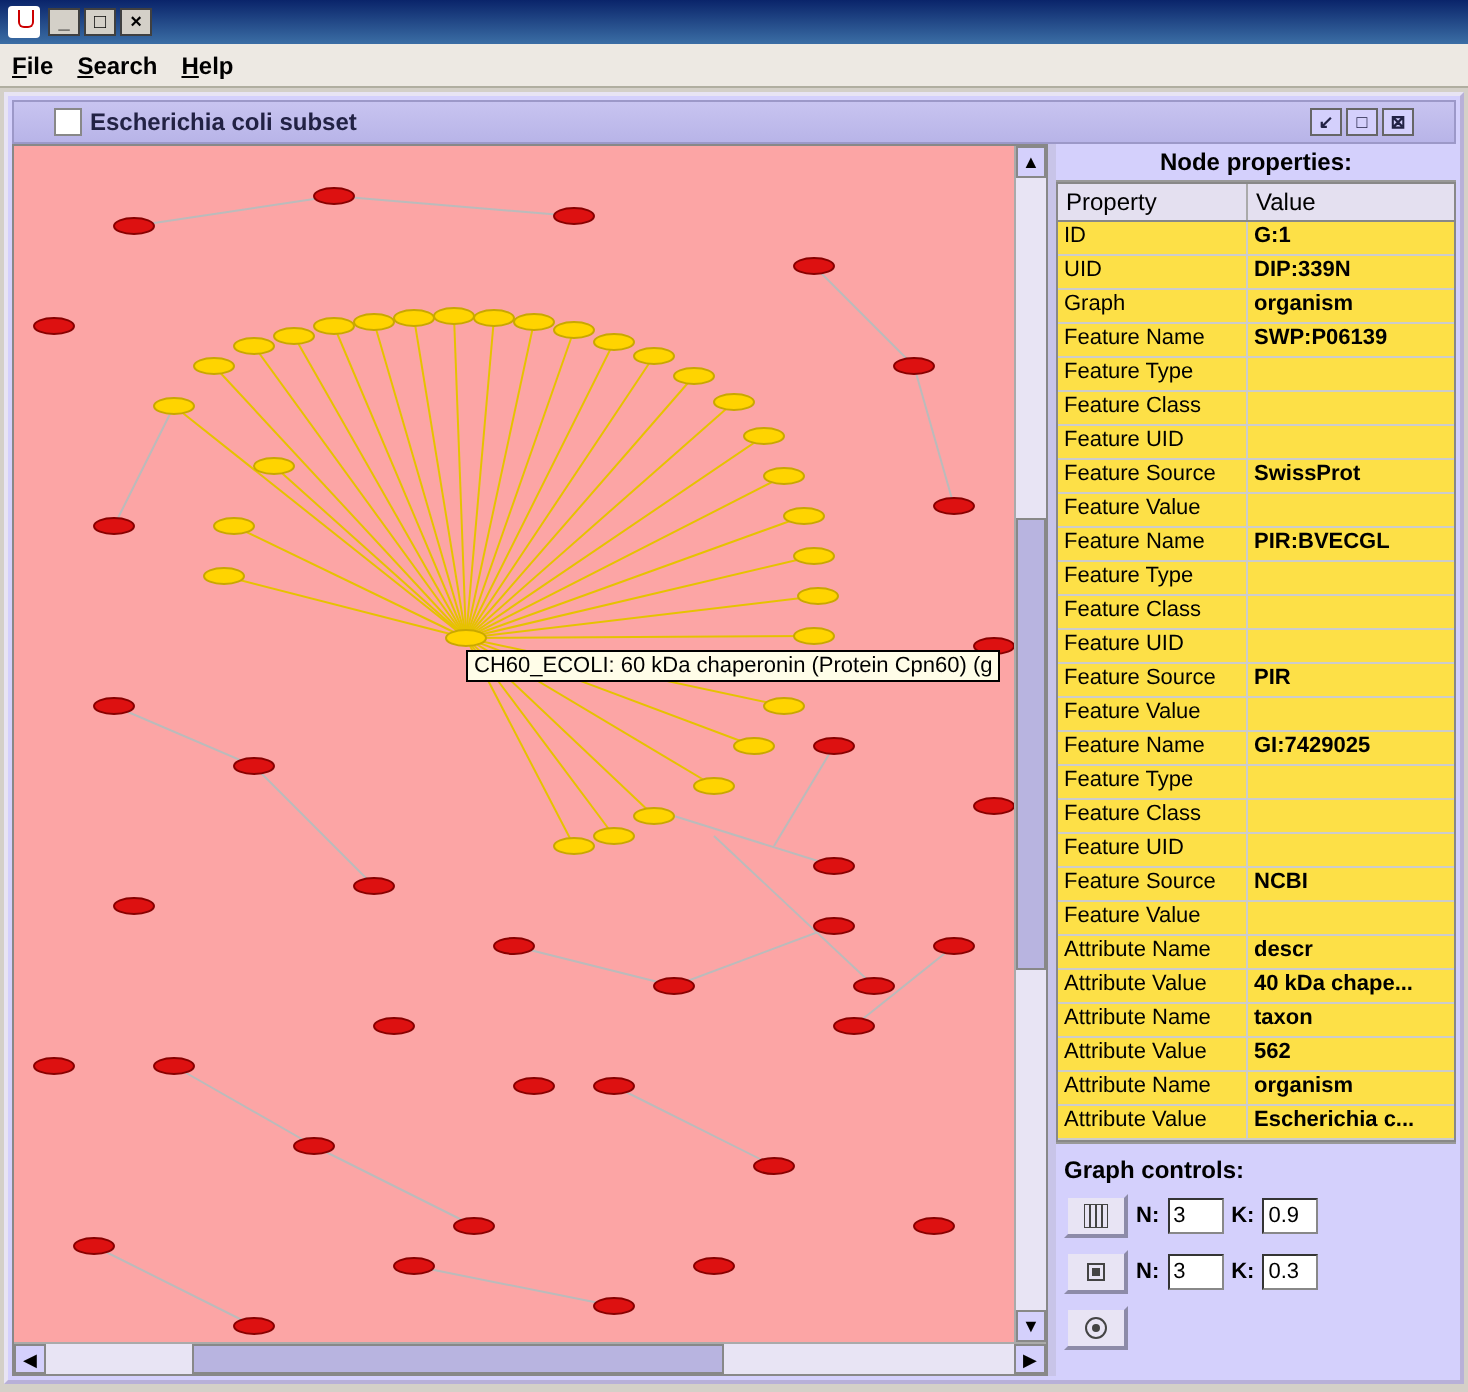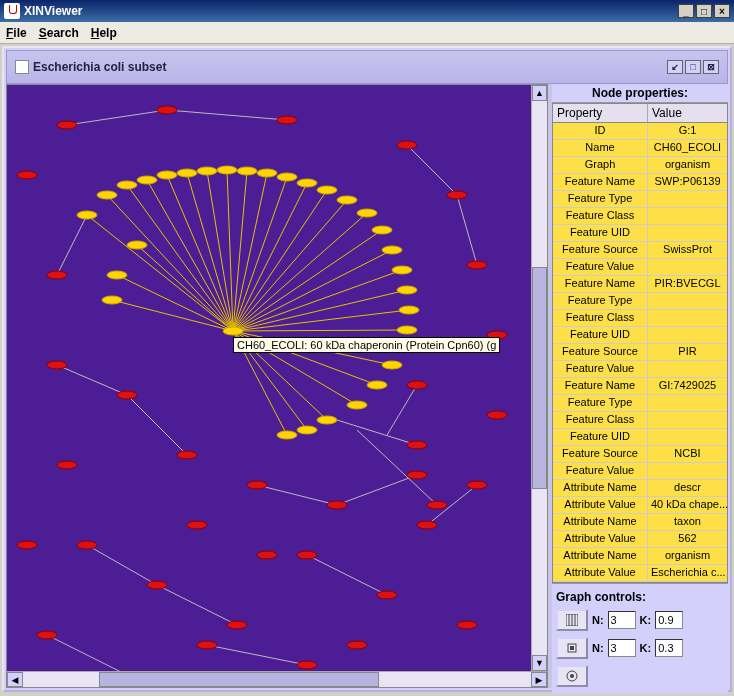--- a/index.html
+++ b/index.html
@@ -10,72 +10,71 @@
 .titlebar .java-icon::after { content: ""; position: absolute; top: 2px; left: 5px; width: 6px; height: 8px; border: 1px solid #c00; border-top: none; border-radius: 0 0 3px 3px; }
 .titlebar .title { flex: 1; }
 .titlebar .win-btns { display: flex; gap: 2px; }
 .titlebar .win-btn { width: 16px; height: 14px; background: #d4d0c8; border: 1px solid #404040; display: flex; align-items: center; justify-content: center; font-size: 10px; font-weight: bold; color: #000; }
 
 .menubar { height: 22px; background: #ede9e3; display: flex; align-items: center; padding: 0 6px; gap: 12px; border-bottom: 1px solid #b0aea0; }
 .menubar .menu-item { font-weight: bold; cursor: pointer; }
 .menubar .menu-item .u { text-decoration: underline; }
 .outer-frame { border: 2px solid #b8b0d8; border-top-color: #e8e4f4; border-left-color: #e8e4f4; background: #d4d0fc; margin: 2px; padding: 2px; height: 646px; display: flex; flex-direction: column; }
 
-.inner-title { height: 34px; background: linear-gradient(to bottom, #c8c4f0, #b8b4e8); display: flex; align-items: center; padding: 0 8px; font-weight: bold; color: #222244; border: 1px solid #9c98c8; }
+.inner-title { height: 22px; background: linear-gradient(to bottom, #c8c4f0, #b8b4e8); display: flex; align-items: center; padding: 0 20px; font-weight: bold; color: #222244; border: 1px solid #9c98c8; }
 .inner-title .doc-icon { width: 14px; height: 14px; background: #fff; border: 1px solid #888; margin-right: 4px; }
 .inner-title .t { flex: 1; }
 .inner-title .ctl { width: 16px; height: 14px; border: 1px solid #666; background: #d4d0fc; margin-left: 2px; display: flex; align-items: center; justify-content: center; font-size: 9px; }
 
 .main-row { flex: 1; display: flex; min-height: 0; }
 
 .graph-panel { flex: 1; display: flex; flex-direction: column; border: 1px solid #888; background: #fff; position: relative; min-width: 0; }
-.graph-canvas { flex: 1; position: relative; overflow: hidden; background: #4c1d95; }
+.graph-canvas { flex: 1; position: relative; overflow: hidden; background: #fca5a5; }
 .graph-canvas svg { position: absolute; top: 0; left: 0; }
 .tooltip { position: absolute; top: 252px; left: 226px; background: #fffde8; border: 1px solid #000; padding: 1px 3px; font-size: 11px; white-space: nowrap; z-index: 10; }
 
 .hscroll { height: 16px; background: #e8e4f4; border-top: 1px solid #aaa; display: flex; }
 .hscroll .arrow { width: 16px; background: #d4d0fc; border: 1px solid #888; display:flex; align-items:center; justify-content:center; font-size:9px;}
 .hscroll .track { flex: 1; background: #e8e4f4; position: relative; }
 .hscroll .thumb { position: absolute; left: 15%; width: 55%; height: 100%; background: #b8b4e0; border: 1px solid #888; }
 
 .vscroll { width: 16px; background: #e8e4f4; border-left: 1px solid #aaa; display: flex; flex-direction: column; }
 .vscroll .arrow { height: 16px; background: #d4d0fc; border: 1px solid #888; display:flex; align-items:center; justify-content:center; font-size:9px;}
 .vscroll .track { flex: 1; background: #e8e4f4; position: relative; }
 .vscroll .thumb { position: absolute; top: 30%; height: 40%; width: 100%; background: #b8b4e0; border: 1px solid #888; }
 
 .graph-body { flex:1; display:flex; min-height:0; }
 
 .splitter { width: 4px; background: #c8c4e8; cursor: col-resize; }
 
-.right-panel { width: 176px; display: flex; flex-direction: column; background: #d4d0fc; }
+.right-panel { width: 200px; display: flex; flex-direction: column; background: #d4d0fc; }
 .panel-head { text-align: center; font-weight: bold; padding: 2px 0; background: #d4d0fc; border-bottom: 1px solid #999; }
 .prop-table { flex: 0 0 auto; border: 1px solid #888; background: #fde047; display:flex; flex-direction:column;}
 .prop-head { display: flex; background: #e4e0f0; border-bottom: 1px solid #888; }
 .prop-head .col { padding: 2px 4px; font-weight: normal; border-right: 1px solid #aaa; }
 .prop-head .col:first-child { width: 95px; }
 .prop-head .col:last-child { flex: 1; border-right: none; }
-.prop-rows { overflow-y: auto; flex:1;text-align:center;}
+.prop-rows { overflow-y: auto; flex:1;}
 .prop-row { display: flex; border-bottom: 1px solid #ccc; height: 17px; }
 .prop-row .cell { padding: 1px 3px; border-right: 1px solid #ccc; overflow: hidden; white-space: nowrap; font-size: 11px; }
 .prop-row .cell:first-child { width: 95px; }
-.prop-row .cell:last-child { flex: 1; border-right: none; }
+.prop-row .cell:last-child { flex: 1; border-right: none; font-weight: bold; }
 
 .graph-controls { padding: 4px; background: #d4d0fc; border-top: 1px solid #999; }
 .gc-head { text-align: left; font-weight: bold; padding: 2px 0; }
 .gc-row { display: flex; align-items: center; gap: 4px; padding: 3px 0; }
 .gc-btn { width: 32px; height: 22px; background: #e8e4f4; border: 2px outset #d4d0fc; display:flex; align-items:center; justify-content:center;}
 .gc-label { font-weight: bold; font-size: 11px; }
 .gc-input { width: 28px; height: 18px; background: #fff; border: 1px inset #888; padding: 0 2px; font-size: 11px; }
 </style>
 </head>
 <body>
 
 <div class="titlebar">
   <span class="java-icon"></span>
-  <span class="title">XINViewer</span>
   <div class="win-btns">
     <div class="win-btn">_</div>
     <div class="win-btn">□</div>
     <div class="win-btn">×</div>
   </div>
 </div>
 
 <div class="menubar">
   <span class="menu-item"><span class="u">F</span><span></span>ile</span>
   <span class="menu-item"><span class="u">S</span>earch</span>
@@ -248,22 +247,22 @@
         <div class="prop-head">
           <div class="col">Property</div>
           <div class="col">Value</div>
         </div>
         <div class="prop-rows" id="prop-rows">
             <div class="prop-row">
               <div class="cell">ID</div>
               <div class="cell">G:1</div>
             </div>
             <div class="prop-row">
-              <div class="cell">Name</div>
-              <div class="cell">CH60_ECOLI</div>
+              <div class="cell">UID</div>
+              <div class="cell">DIP:339N</div>
             </div>
             <div class="prop-row">
               <div class="cell">Graph</div>
               <div class="cell">organism</div>
             </div>
             <div class="prop-row">
               <div class="cell">Feature Name</div>
               <div class="cell">SWP:P06139</div>
             </div>
             <div class="prop-row">

